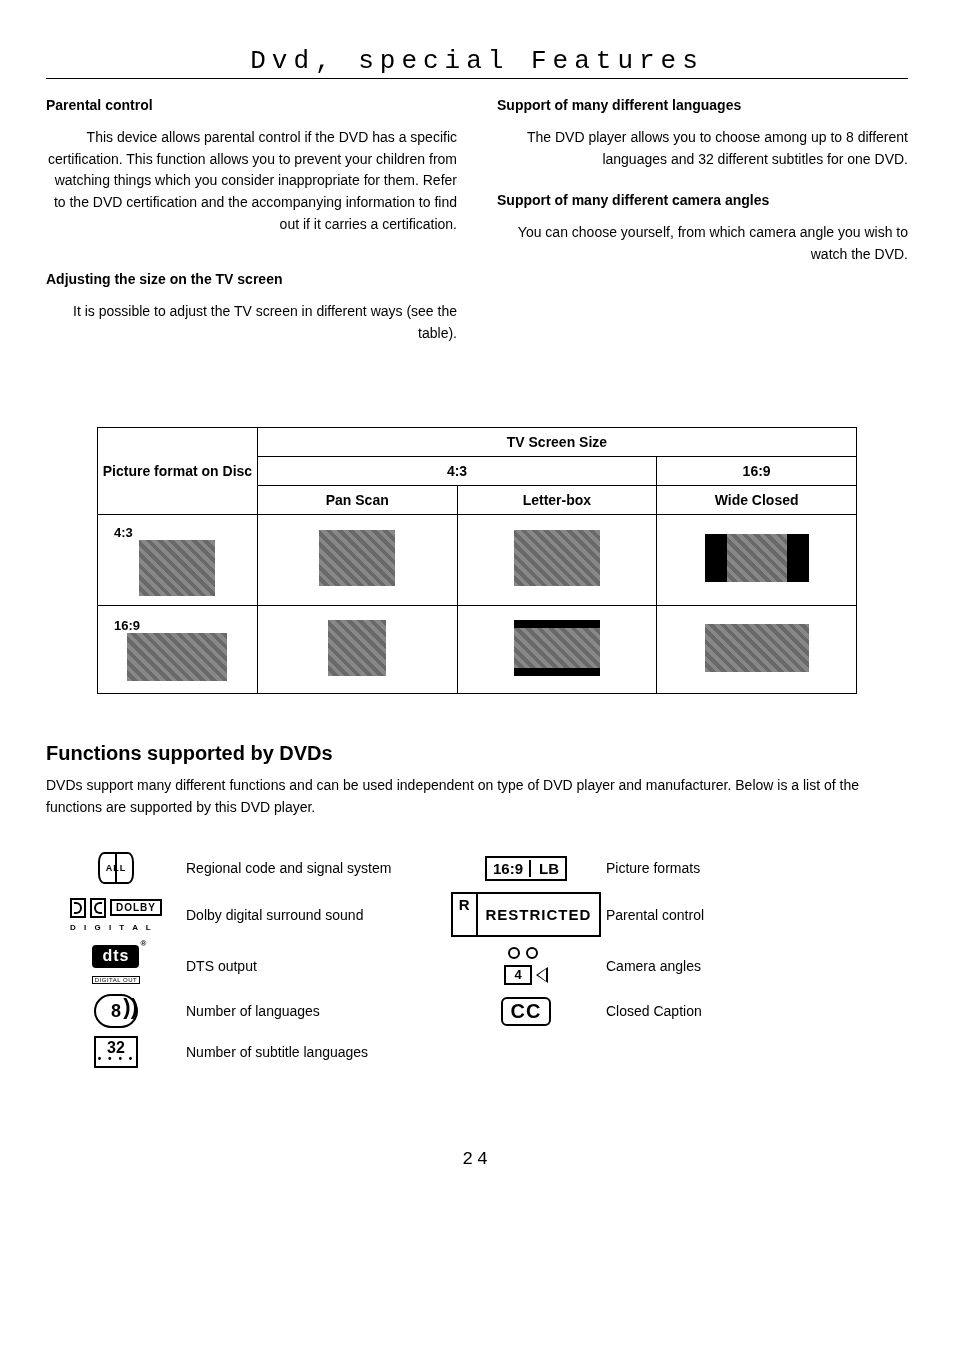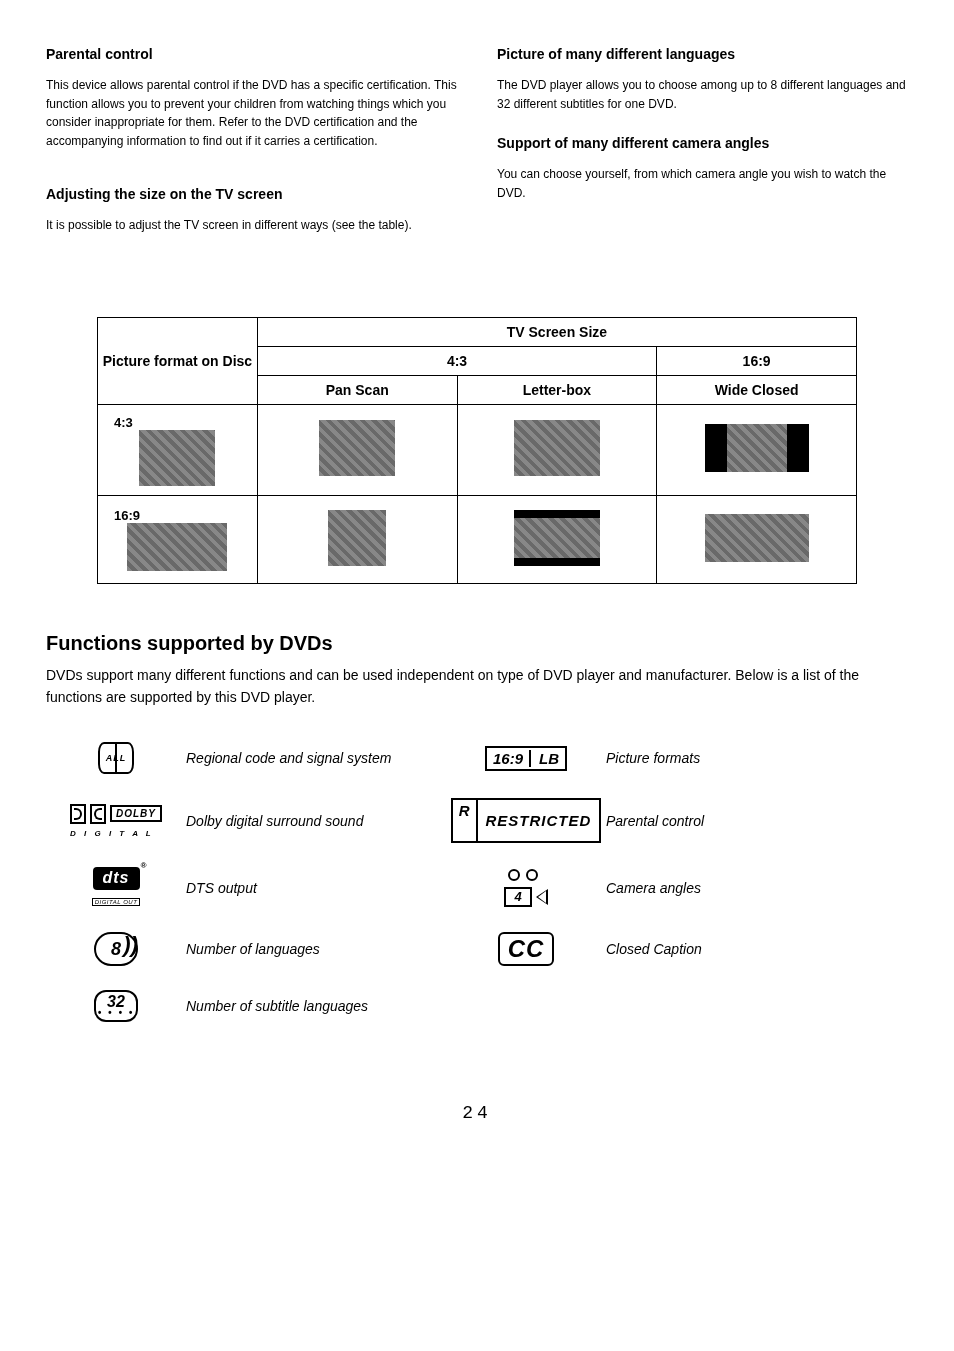--- a/index.html
+++ b/index.html
@@ -3,21 +3,21 @@
 <meta charset="utf-8">
 <style>
   * { box-sizing: border-box; margin: 0; padding: 0; }
   html, body { width: 954px; background: #fff; font-family: Arial, Helvetica, sans-serif; color: #000; }
   .page { padding: 46px 46px 30px 46px; }
   .title-row { border-bottom: 1.5px solid #000; padding-bottom: 2px; margin-bottom: 18px; }
   .title { font-family: "Courier New", monospace; font-size: 26px; letter-spacing: 6px; text-align: center; font-weight: 500; }
   .twocol { display: flex; gap: 40px; }
   .col { flex: 1; }
   .h { font-weight: bold; font-size: 14px; margin-bottom: 14px; }
-  .p { font-size: 12px; line-height: 1.55; margin-bottom: 22px; }
+  .p { font-size: 14px; line-height: 1.55; margin-bottom: 22px; text-align: right; }
   .table-wrap { margin: 60px auto 0 auto; width: 760px; }
   table.tv { border-collapse: collapse; width: 100%; }
   table.tv th, table.tv td { border: 1px solid #000; font-size: 14px; text-align: center; vertical-align: middle; }
   table.tv th { font-weight: bold; padding: 6px 4px; }
   table.tv td.imgcell { padding: 6px; height: 76px; }
   .pf-cell { padding: 6px 10px; font-weight: bold; }
   .thumb { display: inline-block; background: #777; position: relative; }
   .thumb::after { content:""; position:absolute; inset:0; background:
       repeating-linear-gradient(45deg, rgba(255,255,255,0.12) 0 4px, rgba(0,0,0,0.12) 4px 8px);
   }
@@ -26,21 +26,21 @@
   .t-ps { width: 58px; height: 56px; }
   .t-lb { width: 86px; height: 40px; margin: 8px 0; border-top: 8px solid #000; border-bottom: 8px solid #000; box-sizing: content-box; }
   .t-lb-f { width: 86px; height: 56px; }
   .t-ws { width: 104px; height: 48px; }
   .t-ws-n { width: 60px; height: 48px; border-left: 22px solid #000; border-right: 22px solid #000; box-sizing: content-box; }
   .pf-label { font-weight: bold; font-size: 13px; display:block; text-align:left; padding: 4px 6px 0 6px; }
 
   h2.funcs { font-size: 20px; font-weight: bold; margin-top: 48px; margin-bottom: 10px; }
   .funcs-p { font-size: 14px; line-height: 1.55; margin-bottom: 34px; }
 
-  .icon-grid { display: grid; grid-template-columns: 140px 260px 160px 220px; row-gap: 24px; align-items: center; font-style: italic; }
+  .icon-grid { display: grid; grid-template-columns: 140px 260px 160px 220px; row-gap: 8px; align-items: center; }
 
   .icon { display: inline-flex; align-items: center; justify-content: center; }
   .globe { width: 36px; height: 32px; border: 2px solid #000; border-radius: 6px/10px; position: relative; }
   .globe::before { content:""; position:absolute; left:50%; top:0; bottom:0; width:2px; background:#000; transform:translateX(-50%); }
   .globe::after { content:"ALL"; font-size:9px; font-weight:bold; position:absolute; left:0; right:0; top:50%; transform:translateY(-50%); text-align:center; letter-spacing:1px; }
 
   .dolby { display:inline-flex; align-items:center; gap:4px; }
   .dolby-d { width:16px; height:20px; border:2px solid #000; display:inline-block; position:relative; }
   .dolby-d::after { content:""; position:absolute; inset:2px; border:2px solid #000; border-radius:0 8px 8px 0; border-left:none; }
   .dolby-d.mirror::after { border-radius:8px 0 0 8px; border-right:none; border-left:2px solid #000; }
@@ -48,57 +48,60 @@
   .dolby-sub { font-size:8px; letter-spacing:3px; font-weight:bold; margin-top:1px; }
 
   .dts-wrap { display:inline-block; text-align:center; }
   .dts { background:#000; color:#fff; font-weight:bold; font-size:16px; padding:2px 10px 3px 10px; border-radius:4px; display:inline-block; letter-spacing:1px; position:relative; }
   .dts .r { font-size:8px; position:absolute; top:-6px; right:-8px; color:#000; }
   .dts-sub { border:1px solid #000; font-size:6px; padding:0 2px; display:inline-block; margin-top:1px; letter-spacing:0.5px; }
 
   .lang { width:44px; height:34px; border:2.5px solid #000; border-radius:18px; display:inline-flex; align-items:center; justify-content:center; font-weight:bold; font-size:18px; position:relative; }
   .lang .waves { position:absolute; right:-2px; top:6px; font-size:22px; line-height:10px; }
 
-  .subs { width:44px; height:32px; border:2.5px solid #000; border-radius:12px; display:inline-flex; flex-direction:column; align-items:center; justify-content:center; font-weight:bold; font-size:16px; line-height:14px; }
+  .subs { width:44px; height:32px; border:2.5px solid #000; border-radius:0; display:inline-flex; flex-direction:column; align-items:center; justify-content:center; font-weight:bold; font-size:16px; line-height:14px; }
   .subs .dots { font-size:10px; letter-spacing:2px; line-height:8px; }
 
   .pfbox { border:2.5px solid #000; font-weight:bold; font-size:15px; padding:2px 6px; display:inline-flex; gap:6px; align-items:stretch; }
   .pfbox span.sep { border-left:2.5px solid #000; padding-left:8px; }
 
   .restr { display:inline-flex; align-items:stretch; border:2.5px solid #000; font-weight:bold; font-size:15px; }
   .restr .r { padding:2px 6px; border-right:2.5px solid #000; }
   .restr .t { padding:12px 8px; letter-spacing:1px; }
 
   .cam { display:inline-block; position:relative; width:48px; height:38px; }
   .cam .lens { position:absolute; top:0; left:6px; display:flex; gap:6px; }
   .cam .lens i { width:12px; height:12px; border:2px solid #000; border-radius:50%; display:block; }
   .cam .body { position:absolute; bottom:0; left:2px; width:28px; height:20px; border:2.5px solid #000; display:flex; align-items:center; justify-content:center; font-weight:bold; font-size:13px; }
   .cam .tri { position:absolute; right:2px; bottom:2px; width:0; height:0; border-top:8px solid transparent; border-bottom:8px solid transparent; border-right:12px solid #000; }
   .cam .tri::after { content:""; position:absolute; right:-10px; top:-6px; width:0; height:0; border-top:6px solid transparent; border-bottom:6px solid transparent; border-right:8px solid #fff; }
 
-  .cc { border:2.5px solid #000; border-radius:6px; font-weight:bold; font-size:24px; padding:1px 8px; display:inline-block; letter-spacing:1px; }
+  .cc { border:2.5px solid #000; border-radius:6px; font-weight:bold; font-size:20px; padding:1px 8px; display:inline-block; letter-spacing:1px; }
 
   .desc { font-size: 14px; }
   .pgnum { font-family: "Courier New", monospace; font-size: 18px; letter-spacing: 4px; text-align:center; margin-top: 81px; }
 </style>
 </head>
 <body>
 
 <div class="page">
 
+  <div class="title-row">
+    <div class="title">Dvd, special Features</div>
+  </div>
 
   <div class="twocol">
     <div class="col">
       <div class="h">Parental control</div>
       <div class="p">This device allows parental control if the DVD has a specific certification. This function allows you to prevent your children from watching things which you consider inappropriate for them. Refer to the DVD certification and the accompanying information to find out if it carries a certification.</div>
       <div class="h" style="margin-top:36px">Adjusting the size on the TV screen</div>
       <div class="p">It is possible to adjust the TV screen in different ways (see the table).</div>
     </div>
     <div class="col">
-      <div class="h">Picture of many different languages</div>
+      <div class="h">Support of many different languages</div>
       <div class="p">The DVD player allows you to choose among up to 8 different languages and 32 different subtitles for one DVD.</div>
       <div class="h">Support of many different camera angles</div>
       <div class="p">You can choose yourself, from which camera angle you wish to watch the DVD.</div>
     </div>
   </div>
 
   <div class="table-wrap">
     <table class="tv">
       <tbody>
           <tr>

